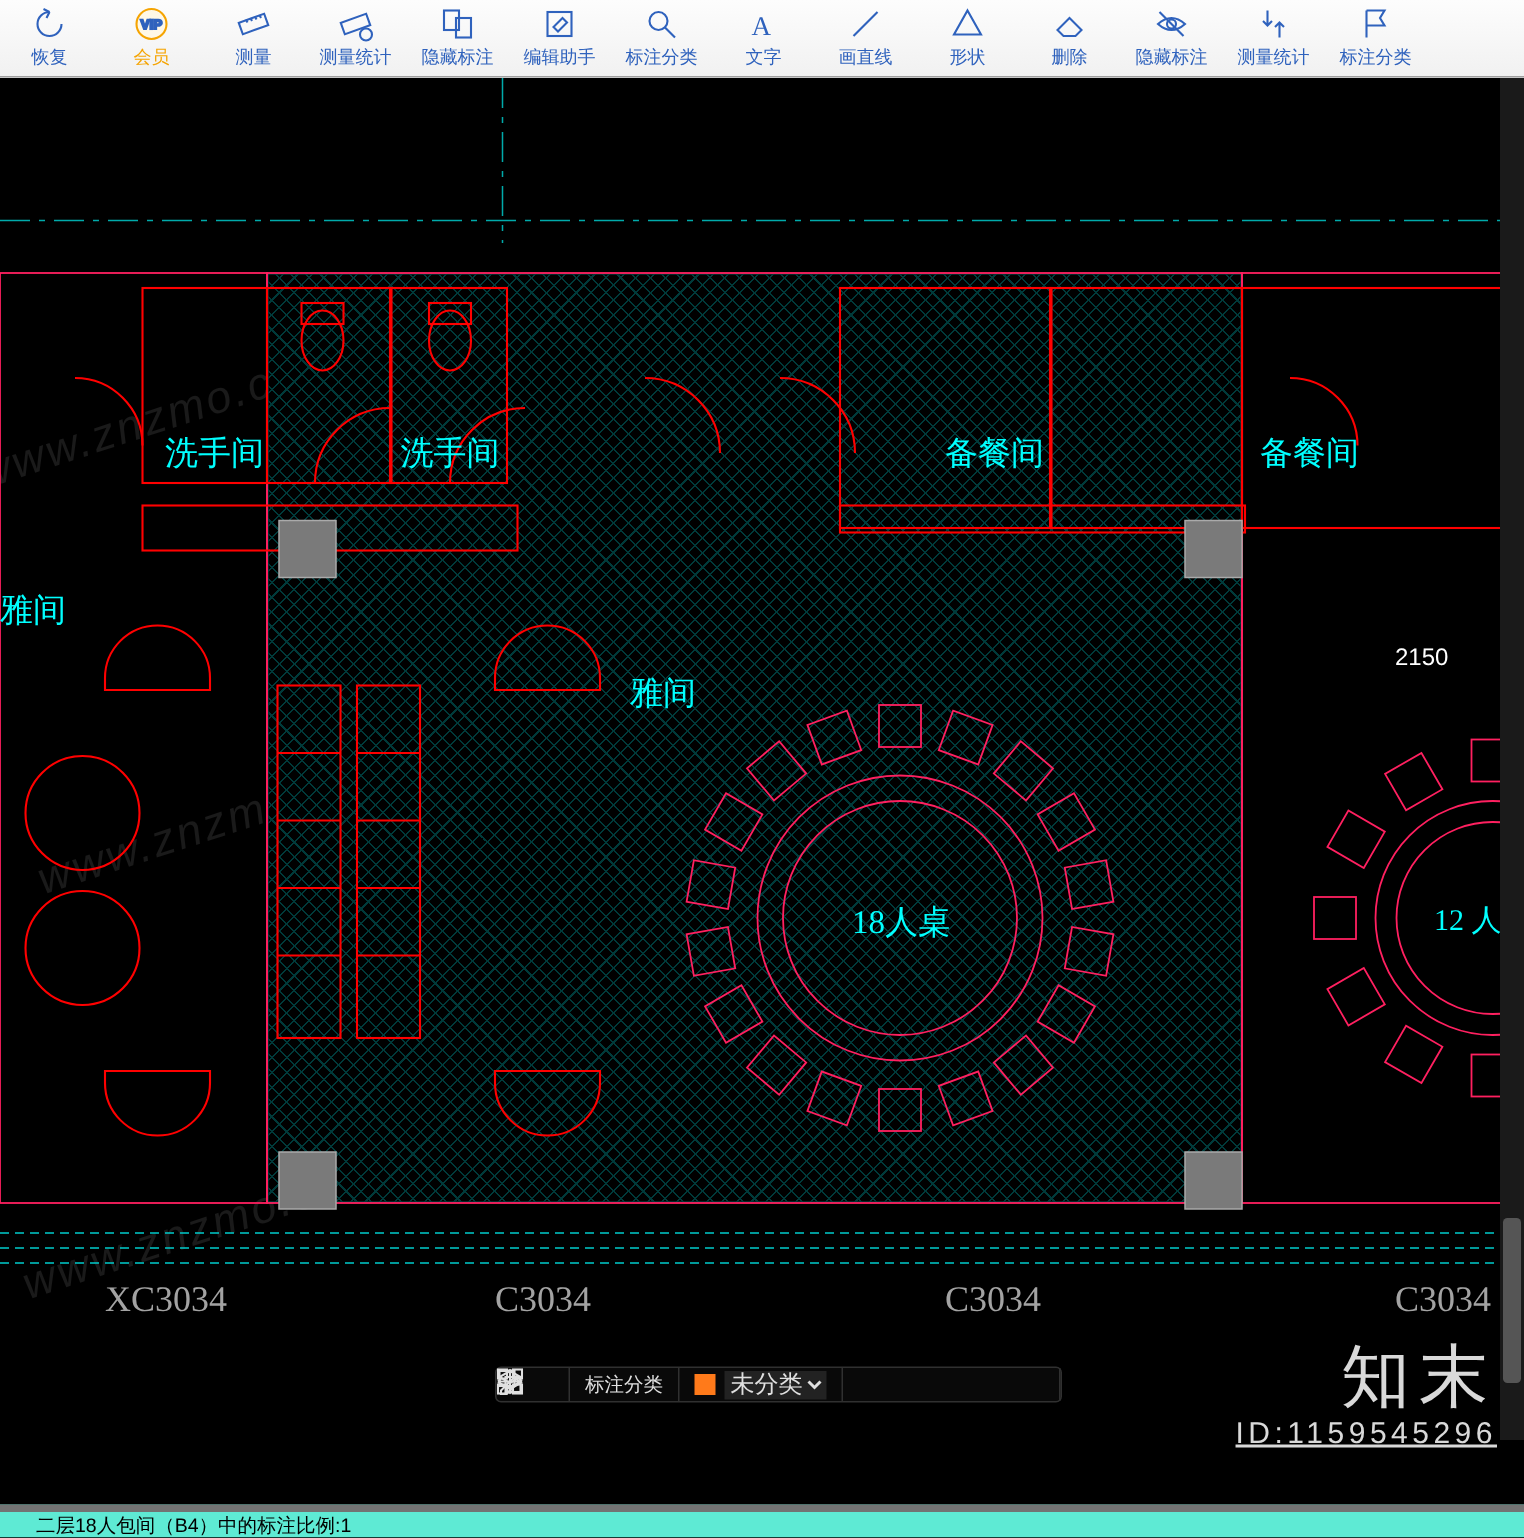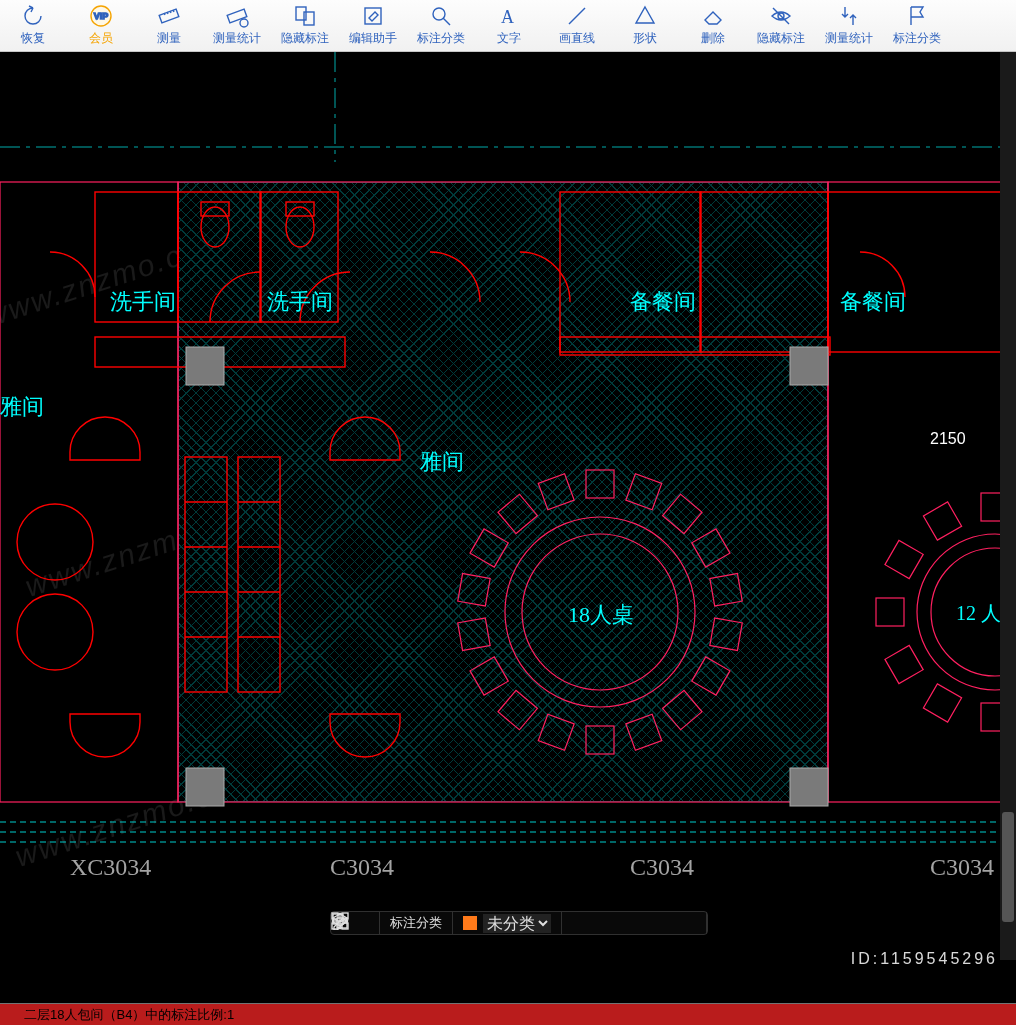--- a/index.html
+++ b/index.html
@@ -39,24 +39,24 @@
 .floatbar .seg { display:flex; align-items:center; height:100%; padding:0 10px; border-right:1px solid #303030; }
 .floatbar .swatch{width:14px;height:14px;background:#ff7a1a;margin-right:6px;}
 .floatbar select{background:#222;color:#e0e0e0;border:none;font-size:16px;outline:none;}
 .fb-ico{width:18px;height:18px;margin:0 5px;cursor:pointer;}
 .fb-ico svg{width:18px;height:18px;}
 .fb-ico svg *{stroke:#e0e0e0;stroke-width:1.4;fill:none;}
 
 
 .brand { position:absolute; right:18px; bottom:44px; color:rgba(255,255,255,.85); text-align:right; }
 .brand .bt{font-size:46px;font-weight:200;letter-spacing:6px;}
-.brand .bid{font-size:16px;letter-spacing:3px;margin-top:-4px;}
-
-
-.statusbar { position:absolute; left:0; bottom:0; width:100%; height:22px; background:#b91c1c; border-top:1px solid #737373; display:flex; align-items:center; padding-left:24px; font-size:13px; color:#000; }
+.brand .bid{font-size:20px;letter-spacing:3px;margin-top:-4px;text-decoration:underline;}
+
+
+.statusbar { position:absolute; left:0; bottom:0; width:100%; height:22px; background:#5eead4; border-top:5px solid #737373; display:flex; align-items:center; padding-left:24px; font-size:13px; color:#000; }
 
 
 .vscroll{position:absolute;right:0;top:52px;width:16px;height:908px;background:#1a1a1a;}
 .vscroll .thumb{position:absolute;left:2px;top:760px;width:12px;height:110px;background:#555;border-radius:3px;}
 </style>
 </head>
 <body>
 
 <div class="toolbar">
   <div class="tool-btn">
@@ -357,20 +357,21 @@
       <span class="fb-ico">
           <svg viewBox="0 0 18 18">
             <path d="M9 2 L16 6 L9 10 L2 6 Z"></path>
             <path d="M2 10 L9 14 L16 10"></path>
           </svg>
         </span>
     </div>
   </div>
 
   <div class="brand">
+    <div class="bt">知末</div>
     <div class="bid">ID:1159545296</div>
   </div>
 </div>
 
 <div class="vscroll">
     <div class="thumb"></div>
   </div>
 
 <div class="statusbar">
   <span>二层18人包间（B4）中的标注比例:1</span>

